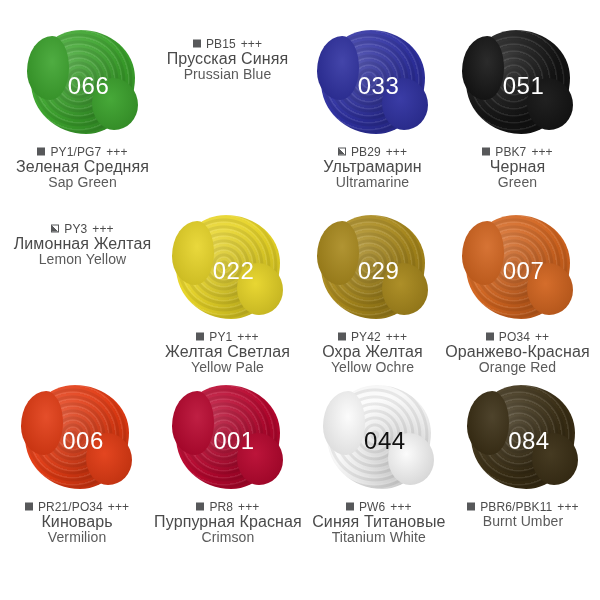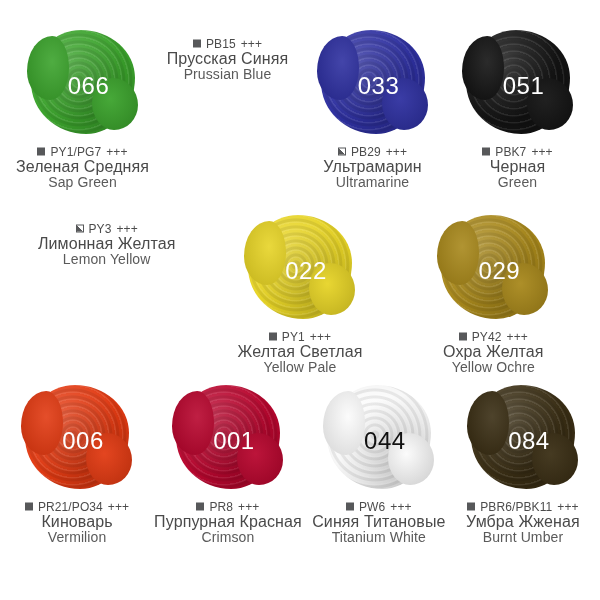--- a/index.html
+++ b/index.html
@@ -255,20 +255,35 @@
         <div class="caption">
           <div class="pigment-line">
             <span class="opacity-mark opaque"></span>
             <span class="pigment-code">PY42</span>
             <span class="lightfastness">+++</span>
           </div>
           <div class="name-ru">Охра Желтая</div>
           <div class="name-en">Yellow Ochre</div>
         </div>
       </div>
+      <div class="swatch-cell">
+        <div class="blob-wrap">
+          <div class="blob" style="--blob: #D2641E;"></div>
+          <div class="blob-num" style="--numcol: #ffffff;">007</div>
+        </div>
+        <div class="caption">
+          <div class="pigment-line">
+            <span class="opacity-mark opaque"></span>
+            <span class="pigment-code">PO34</span>
+            <span class="lightfastness">++</span>
+          </div>
+          <div class="name-ru">Оранжево-Красная</div>
+          <div class="name-en">Orange Red</div>
+        </div>
+      </div>
     </div>
     <div class="swatch-row row-2">
       <div class="swatch-cell">
         <div class="blob-wrap">
           <div class="blob" style="--blob: #E23A12;"></div>
           <div class="blob-num" style="--numcol: #ffffff;">006</div>
         </div>
         <div class="caption">
           <div class="pigment-line">
             <span class="opacity-mark opaque"></span>
@@ -313,18 +328,17 @@
         <div class="blob-wrap">
           <div class="blob" style="--blob: #3A2E14;"></div>
           <div class="blob-num" style="--numcol: #ffffff;">084</div>
         </div>
         <div class="caption">
           <div class="pigment-line">
             <span class="opacity-mark opaque"></span>
             <span class="pigment-code">PBR6/PBK11</span>
             <span class="lightfastness">+++</span>
           </div>
-          <div class="name-ru">Умбра Жженая</div>
           <div class="name-en">Burnt Umber</div>
         </div>
       </div>
     </div>
   </div>
 
 </body></html>

